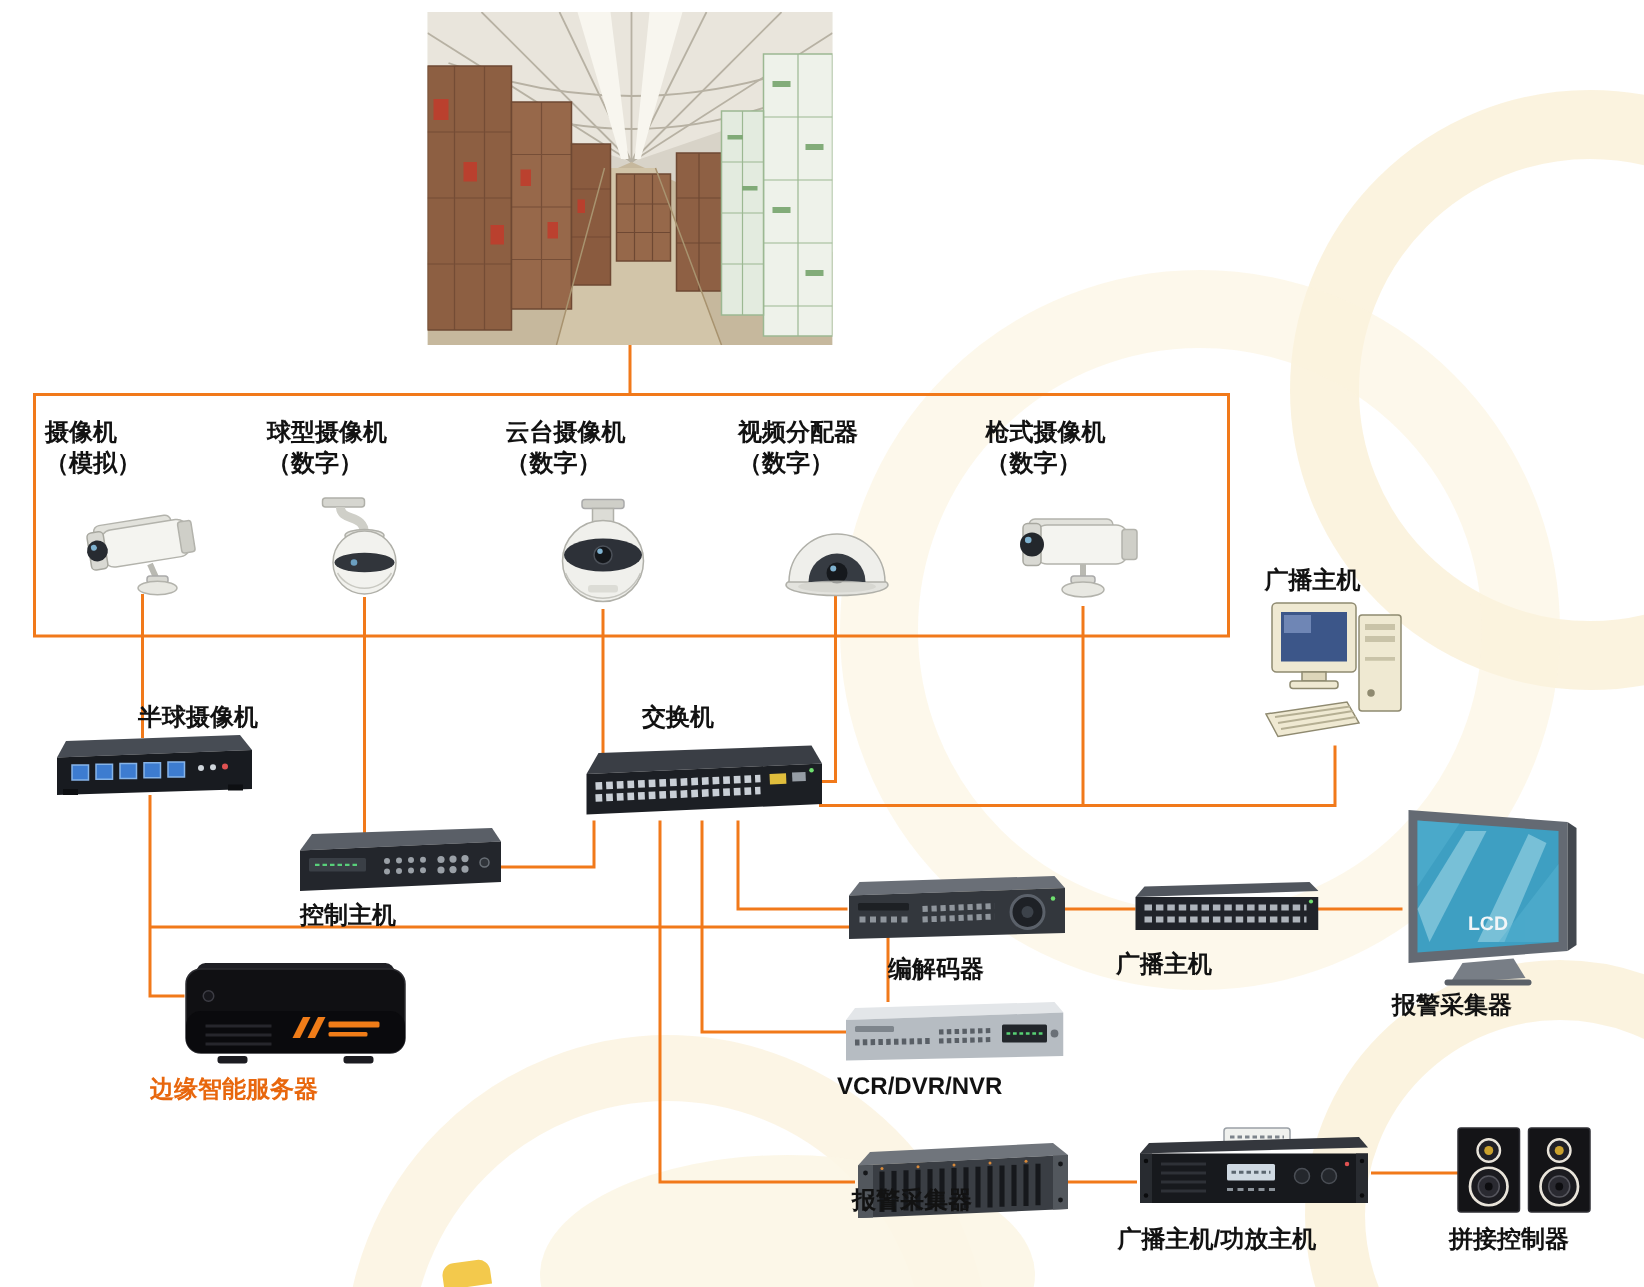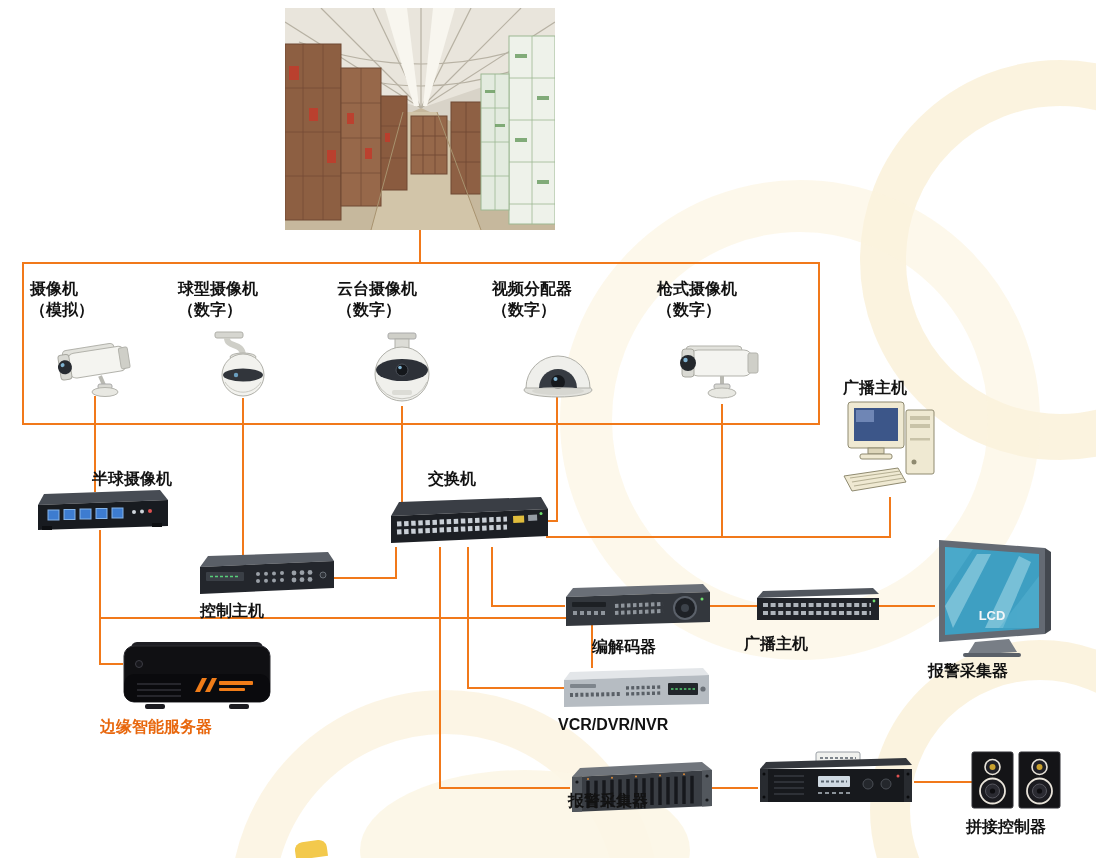--- a/index.html
+++ b/index.html
@@ -392,20 +392,21 @@
       <line x1="18" y1="38" x2="48" y2="38"></line>
         <line x1="18" y1="44" x2="48" y2="44"></line>
     </g>
     <rect x="62" y="26" width="32" height="11" rx="1" fill="#cfd9e2"></rect>
     <line x1="65" y1="31.5" x2="91" y2="31.5" stroke="#5b6670" stroke-width="2" stroke-dasharray="3 2"></line>
     <line x1="62" y1="43" x2="94" y2="43" stroke="#8b9299" stroke-width="2" stroke-dasharray="4 3"></line>
     <circle cx="112" cy="34" r="5" fill="#24272c" stroke="#4a4e55"></circle>
     <circle cx="130" cy="34" r="5" fill="#24272c" stroke="#4a4e55"></circle>
     <circle cx="142" cy="26" r="1.5" fill="#e05252"></circle>
   </svg>
+  <div class="lbl" style="left:745px;top:816px;width:185px">广播主机/功放主机</div>
 
   <svg class="icon" style="left:971px;top:750px" width="90" height="60" viewBox="0 0 90 60">
     <rect x="1" y="2" width="41" height="56" rx="2" fill="#141417" stroke="#2f2f35"></rect>
     <rect x="48" y="2" width="41" height="56" rx="2" fill="#141417" stroke="#2f2f35"></rect>
     <circle cx="21.5" cy="17" r="7.5" fill="#202027" stroke="#e9e4da" stroke-width="1.6"></circle>
     <circle cx="21.5" cy="17" r="3" fill="#caa12e"></circle>
     <circle cx="21.5" cy="41" r="12.5" fill="#1b1b20" stroke="#e9e4da" stroke-width="1.8"></circle>
     <circle cx="21.5" cy="41" r="7" fill="#2a2a31" stroke="#56565e"></circle>
     <circle cx="21.5" cy="41" r="2.6" fill="#0d0d10"></circle>
     <circle cx="68.5" cy="17" r="7.5" fill="#202027" stroke="#e9e4da" stroke-width="1.6"></circle>

